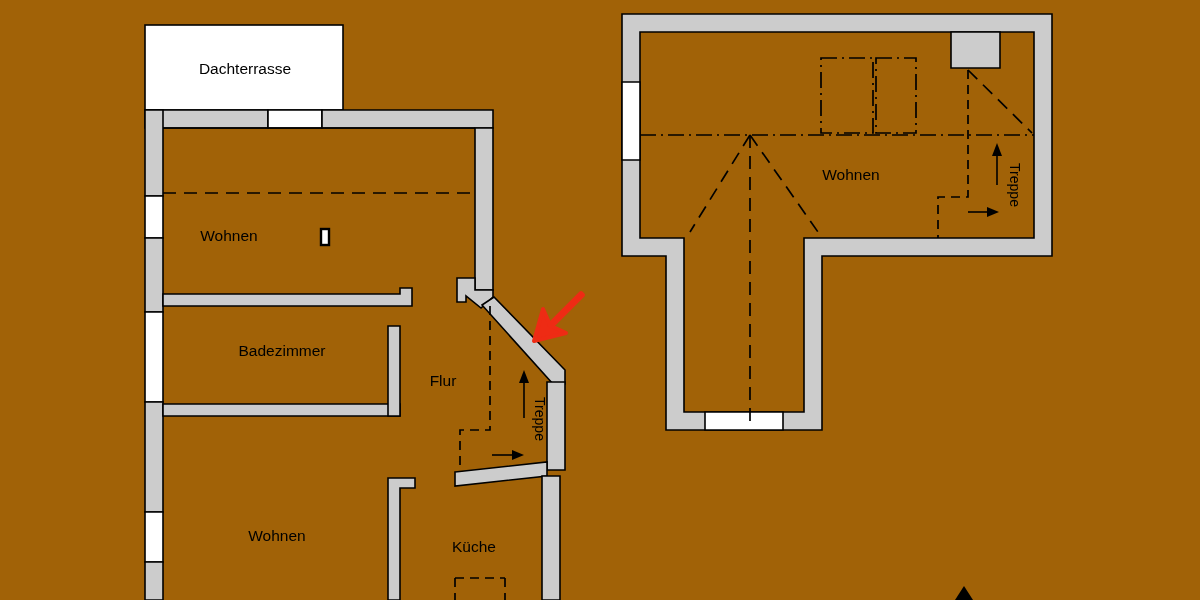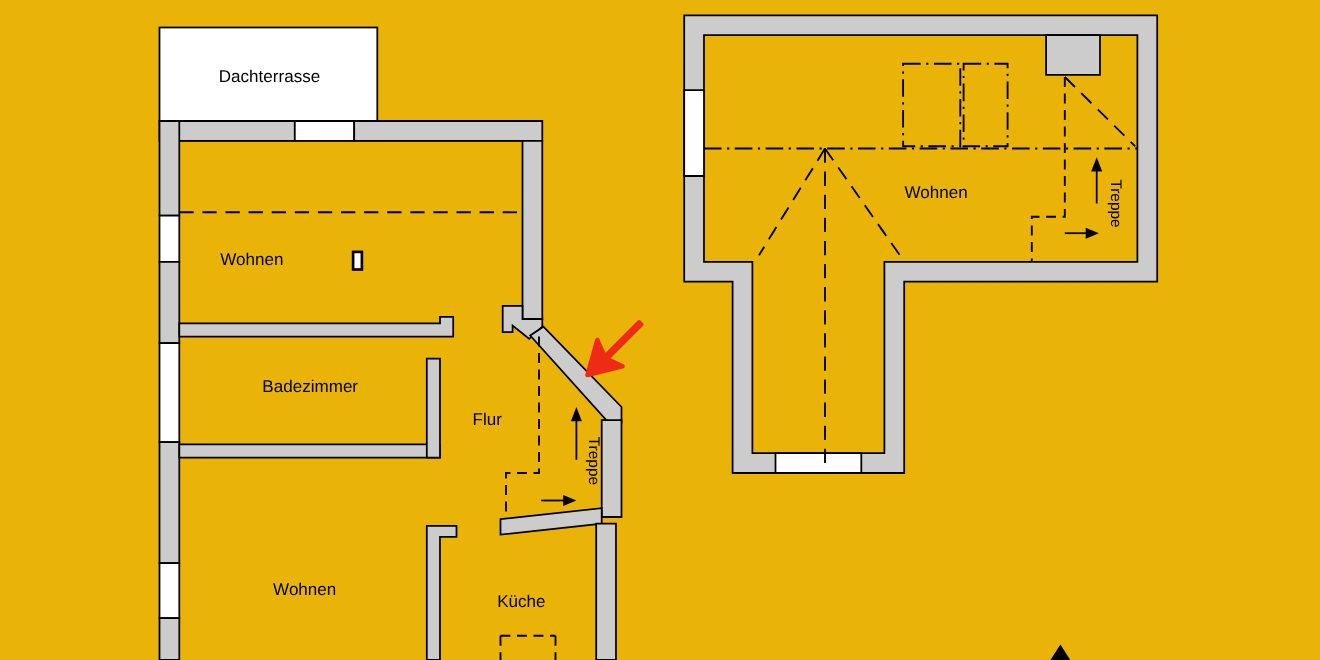--- a/index.html
+++ b/index.html
@@ -7,21 +7,21 @@
     padding: 0;
     background: #ffffff;
   }
   body {
     font-family: "Liberation Sans", sans-serif;
   }
   #stage {
     position: relative;
     width: 1200px;
     height: 600px;
-    background: #eab308;
+    background: #a16207;
     overflow: hidden;
   }
   #floorplan-svg {
     display: block;
     width: 1200px;
     height: 600px;
   }
   .wall-fill {
     fill: #cccccc;
     stroke: #000000;

